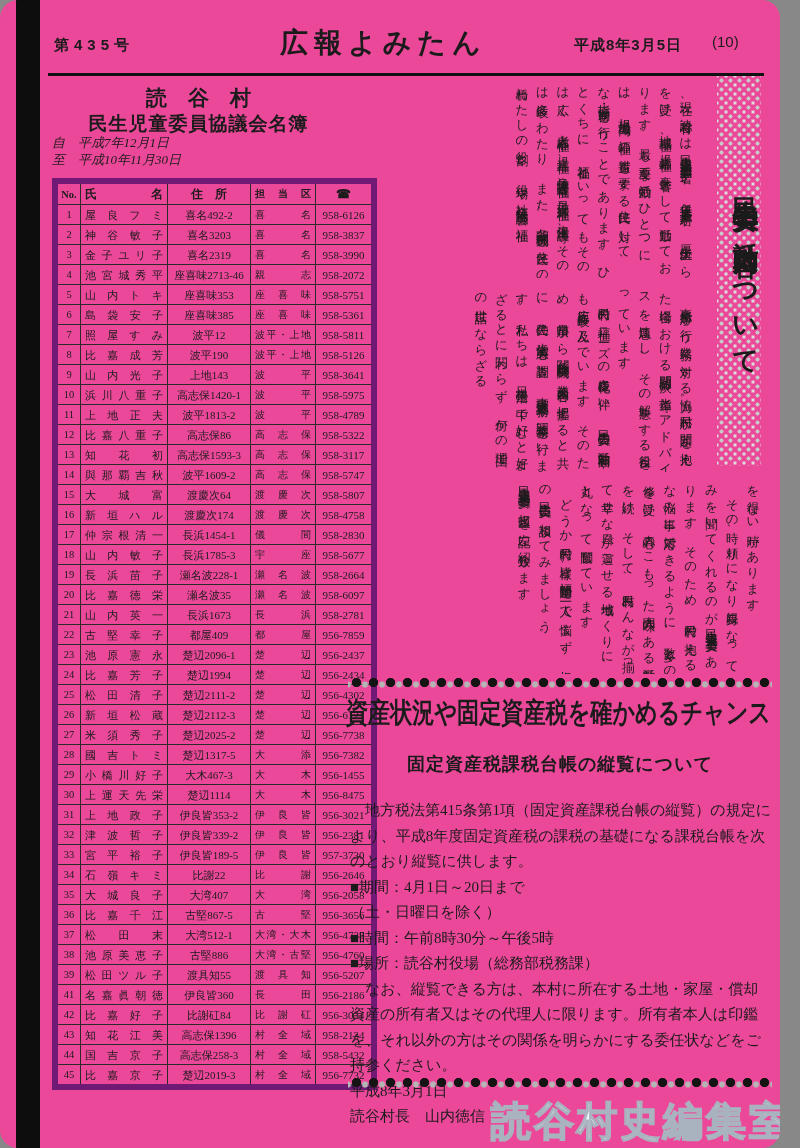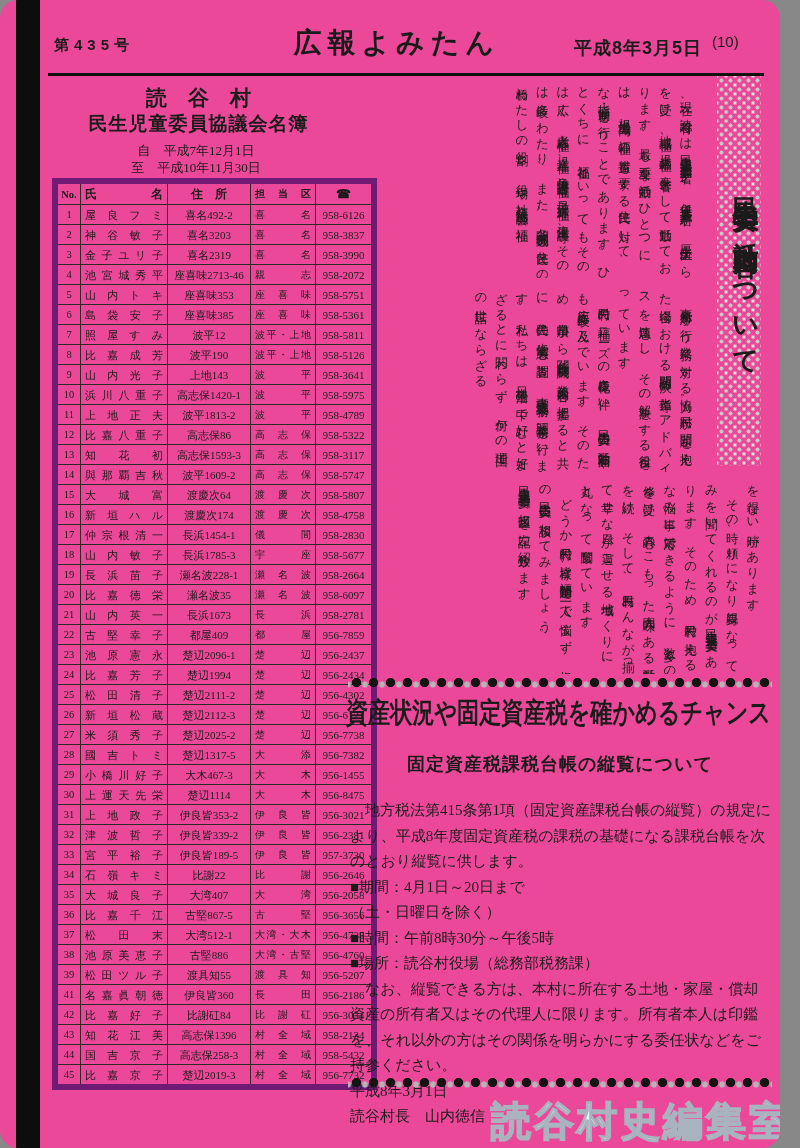--- a/index.html
+++ b/index.html
@@ -12,29 +12,29 @@
     font-family:"Liberation Serif", serif;
     color:#1b1b1b;
     border-radius:18px;
   }
   
   .scan-bar{position:absolute;left:16px;top:0;width:24px;height:1148px;background:#0d0d0d;}
   .edge-line{position:absolute;left:787px;top:58px;width:1px;height:1032px;background:#cbc6bb;}
 
   
   .issue-no{position:absolute;left:54px;top:36px;font-family:"Liberation Sans",sans-serif;font-weight:700;font-size:15px;letter-spacing:5px;}
-  .masthead{position:absolute;left:280px;top:24px;width:220px;text-align:right;font-size:28px;font-weight:600;letter-spacing:6px;}
-  .issue-date{position:absolute;left:574px;top:36px;font-family:"Liberation Sans",sans-serif;font-weight:600;font-size:18px;letter-spacing:1px;}
+  .masthead{position:absolute;left:280px;top:24px;width:220px;text-align:left;font-size:28px;font-weight:600;letter-spacing:6px;}
+  .issue-date{position:absolute;left:574px;top:36px;font-family:"Liberation Sans",sans-serif;font-weight:600;font-size:15px;letter-spacing:1px;}
   .page-no{position:absolute;left:712px;top:33px;font-family:"Liberation Sans",sans-serif;font-size:15px;}
   .header-rule{position:absolute;left:48px;top:73px;width:716px;height:3px;background:#111;}
 
   
   .village-title{position:absolute;left:52px;top:84px;width:293px;text-align:center;font-size:21px;font-weight:600;}
   .roster-title{position:absolute;left:52px;top:111px;width:293px;text-align:center;font-size:19px;font-weight:600;letter-spacing:1px;}
-  .term{position:absolute;left:52px;top:142px;width:288px;text-align:center;font-size:13px;line-height:17px;}
+  .term{position:absolute;left:52px;top:134px;width:288px;text-align:left;font-size:13px;line-height:17px;font-style:italic;}
 
   
   .roster{position:absolute;left:52px;top:178px;width:293px;border-collapse:collapse;table-layout:fixed;}
   .roster th,.roster td{border:1px solid #2a2a2a;overflow:hidden;white-space:nowrap;}
   .roster{border:6px solid #701a75;}
   .roster th{height:20px;font-size:12px;font-weight:600;text-align:center;padding:0;}
   .roster td{height:19px;font-size:11px;padding:0 3px;line-height:18px;}
   .roster .c0{width:20px;text-align:center;font-size:10.5px;padding:0 1px;}
   .roster .c1{width:78px;text-align:justify;text-align-last:justify;padding:0 4px;}
   .roster .c2{width:82px;text-align:center;}

